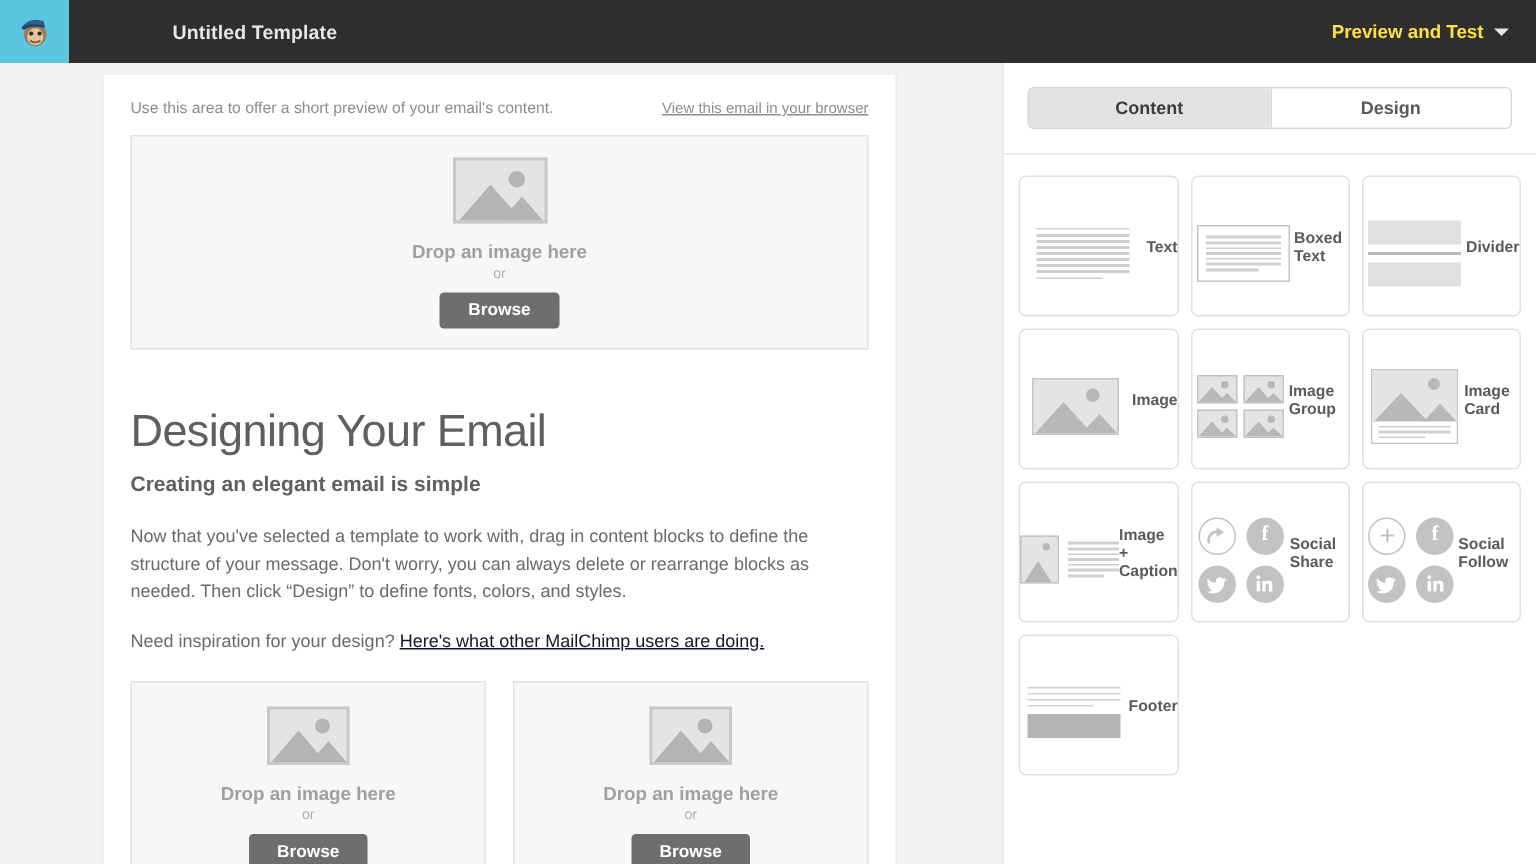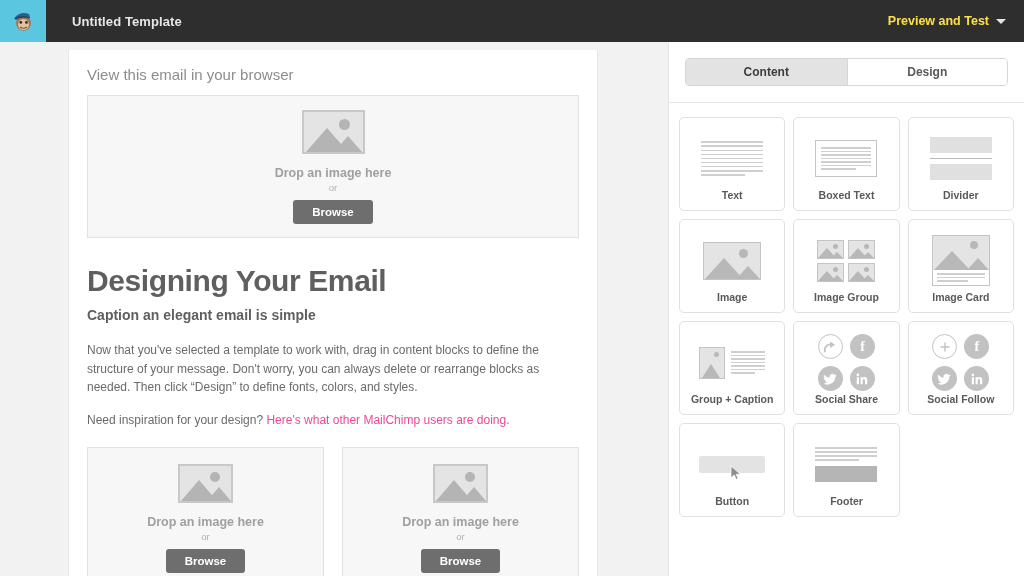--- a/index.html
+++ b/index.html
@@ -8,21 +8,21 @@
     overflow: hidden;
     font-family: "Liberation Sans", sans-serif;
     background: #f2f2f2;
   }
 
   
   .topbar {
     position: absolute; top: 0; left: 0;
     width: 1024px; height: 42px;
     background: #2e2e2e;
-    display: flex; align-items: center;
+    display: flex; align-items: center; gap: 43px;
   }
   .logo-box {
     width: 46px; height: 42px;
     background: #5bc6e0;
     display: flex; align-items: center; justify-content: center;
     flex: 0 0 auto;
   }
   .logo-box svg { display: block; }
   .topbar-title {
     color: #e6e6e6;
@@ -69,22 +69,23 @@
 
   
   .preheader {
     display: flex; justify-content: space-between; align-items: baseline;
     padding: 16px 18px 12px 18px;
     font-size: 10.5px;
     color: #8d8d8d;
   }
   .preheader-link {
     color: #8d8d8d;
+    text-decoration: underline;
     cursor: pointer;
-    font-size: 15px;
+    font-size: 10px;
   }
 
   
   .dropzone {
     margin: 0 18px;
     border: 1px solid #e2e2e2;
     background: #f7f7f7;
     display: flex; flex-direction: column;
     align-items: center; justify-content: center;
     padding: 22px 0 24px 0;
@@ -149,40 +150,41 @@
     border-radius: 3px;
     padding: 6px 19px;
     cursor: pointer;
     font-family: "Liberation Sans", sans-serif;
   }
 
   
   .body-wrap { padding: 0 18px; }
   .headline {
     font-size: 30px;
-    font-weight: bold;
+    font-weight: normal;
     color: #5f5f5f;
-    margin-top: 26px;
+    margin-top: 38px;
     letter-spacing: -0.4px;
   }
   .subhead {
     font-size: 14px;
     font-weight: bold;
     color: #5f5f5f;
     margin-top: 9px;
   }
   .para {
     font-size: 12px;
     line-height: 18.5px;
     color: #6a6a6a;
     margin-top: 18px;
   }
   .para.second { margin-top: 14px; }
   .inline-link {
-    color: #ec4899;
+    color: #0f172a;
+    text-decoration: underline;
     cursor: pointer;
   }
 
   
   .two-col {
     display: flex; gap: 18px;
     padding: 0 18px;
     margin-top: 18px;
   }
   .col { flex: 1 1 0; }
@@ -223,21 +225,21 @@
     display: grid;
     grid-template-columns: repeat(3, 1fr);
     gap: 8px;
     padding: 14px 10px;
   }
   .block {
     background: #ffffff;
     border: 1px solid #e0e0e0;
     border-radius: 5px;
     height: 94px;
-    display: flex; flex-direction: column;
+    display: flex; flex-direction: row;
     align-items: center; justify-content: flex-start;
     cursor: pointer;
     padding-top: 10px;
   }
   .block-art {
     flex: 1 1 auto;
     display: flex; align-items: center; justify-content: center;
     width: 100%;
   }
   .block-label {
@@ -340,37 +342,38 @@
     <span class="caret"></span>
   </div>
 </div>
 
 <div class="workspace">
 
   <div class="canvas-area">
     <div class="email-sheet">
 
       <div class="preheader">
+        <span>Use this area to offer a short preview of your email's content.</span>
         <span class="preheader-link">View this email in your browser</span>
       </div>
 
       <div class="dropzone hero">
         <div class="ph-img lg">
           <span class="sun"></span>
           <span class="mt mt1"></span>
           <span class="mt mt2"></span>
         </div>
         <div class="drop-text">Drop an image here</div>
         <div class="drop-or">or</div>
         <button class="browse-btn">Browse</button>
       </div>
 
       <div class="body-wrap">
         <div class="headline">Designing Your Email</div>
-        <div class="subhead">Caption an elegant email is simple</div>
+        <div class="subhead">Creating an elegant email is simple</div>
         <p class="para">Now that you've selected a template to work with, drag in content blocks to define the structure of your message. Don't worry, you can always delete or rearrange blocks as needed. Then click “Design” to define fonts, colors, and styles.</p>
         <p class="para second">
           <span>Need inspiration for your design? </span><span class="inline-link">Here's what other MailChimp users are doing.</span>
         </p>
       </div>
 
       <div class="two-col">
         <div class="col">
           <div class="dropzone">
             <div class="ph-img sm">
@@ -526,21 +529,21 @@
               <i></i>
                 <i></i>
                 <i></i>
                 <i></i>
                 <i></i>
                 <i></i>
                 <i class="short"></i>
             </div>
           </div>
         </div>
-        <div class="block-label">Group + Caption</div>
+        <div class="block-label">Image + Caption</div>
       </div>
 
       <div class="block">
         <div class="block-art">
           <div class="social">
             <div class="circ outline">
               <svg width="16" height="16" viewBox="0 0 16 16">
                 <path d="M3 12.5 A5.5 5.5 0 0 1 9.6 5.6" stroke="#c2c2c2" stroke-width="1.8" fill="none" stroke-linecap="round"></path>
                 <path d="M8 2.5 L13 5.8 L8 9 Z" fill="#c2c2c2"></path>
               </svg>
@@ -582,33 +585,20 @@
                 <rect x="2" y="6" width="2.6" height="8" fill="#ffffff"></rect>
                 <circle cx="3.3" cy="3.3" r="1.5" fill="#ffffff"></circle>
                 <path d="M6.4 6h2.5v1.1c.4-.7 1.2-1.3 2.3-1.3 2 0 2.8 1.2 2.8 3.3V14h-2.6V9.7c0-1-.35-1.7-1.25-1.7-.75 0-1.15.5-1.35 1-.07.17-.08.4-.08.64V14H6.4z" fill="#ffffff"></path>
               </svg>
             </div>
           </div>
         </div>
         <div class="block-label">Social Follow</div>
       </div>
 
-      <div class="block">
-        <div class="block-art">
-          <div class="btn-art">
-            <div class="pill"></div>
-            <span class="cursor">
-              <svg width="13" height="16" viewBox="0 0 13 16">
-                <path d="M1 1 L1 13 L4.2 10 L6.2 14.5 L8.2 13.6 L6.2 9.3 L10.5 9.3 Z" fill="#8d8d8d" stroke="#ffffff" stroke-width="0.8"></path>
-              </svg>
-            </span>
-          </div>
-        </div>
-        <div class="block-label">Button</div>
-      </div>
 
       <div class="block">
         <div class="block-art">
           <div class="footer-art">
             <div class="lines">
               <i></i>
                 <i></i>
                 <i></i>
                 <i class="short"></i>
             </div>

